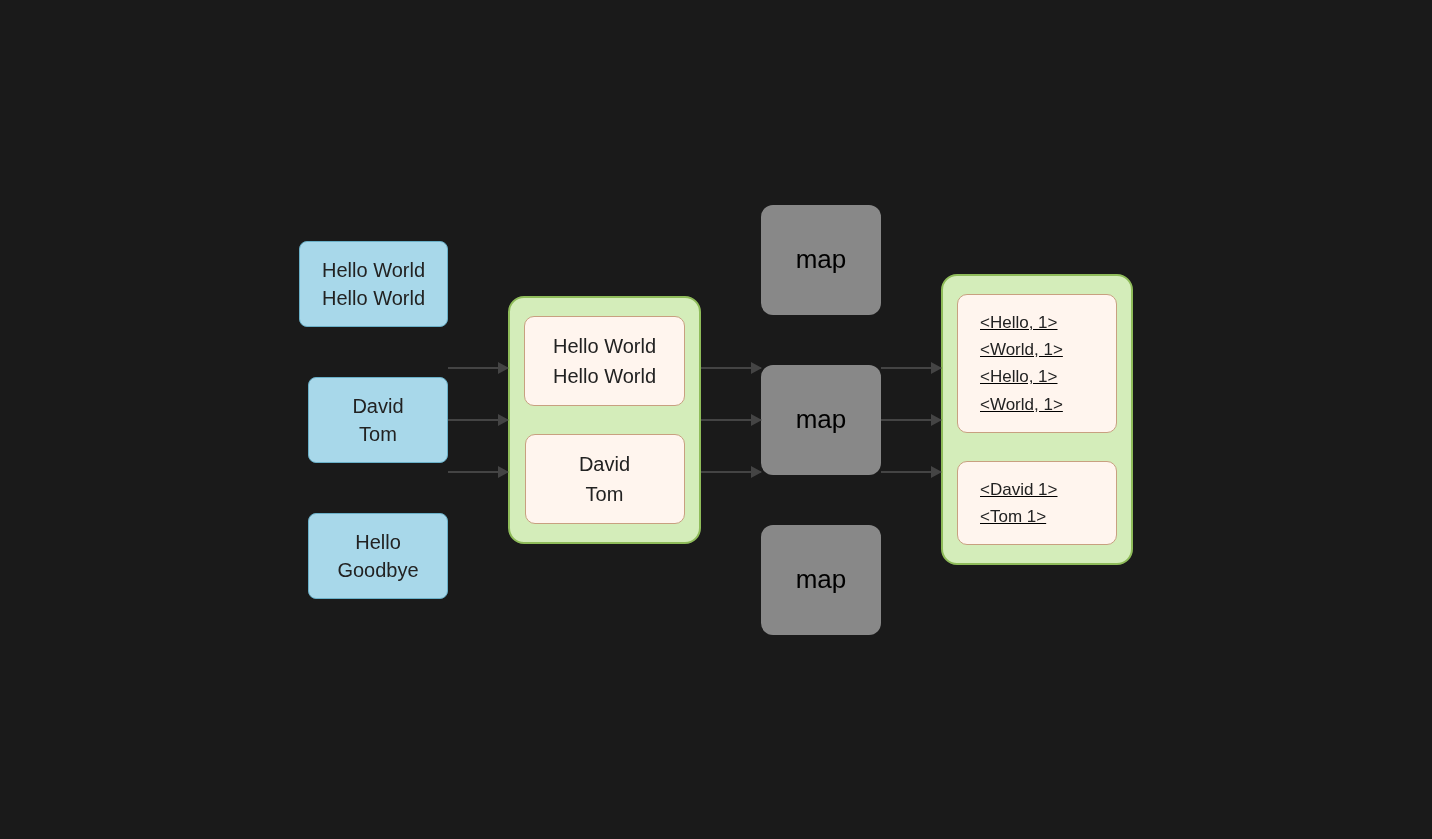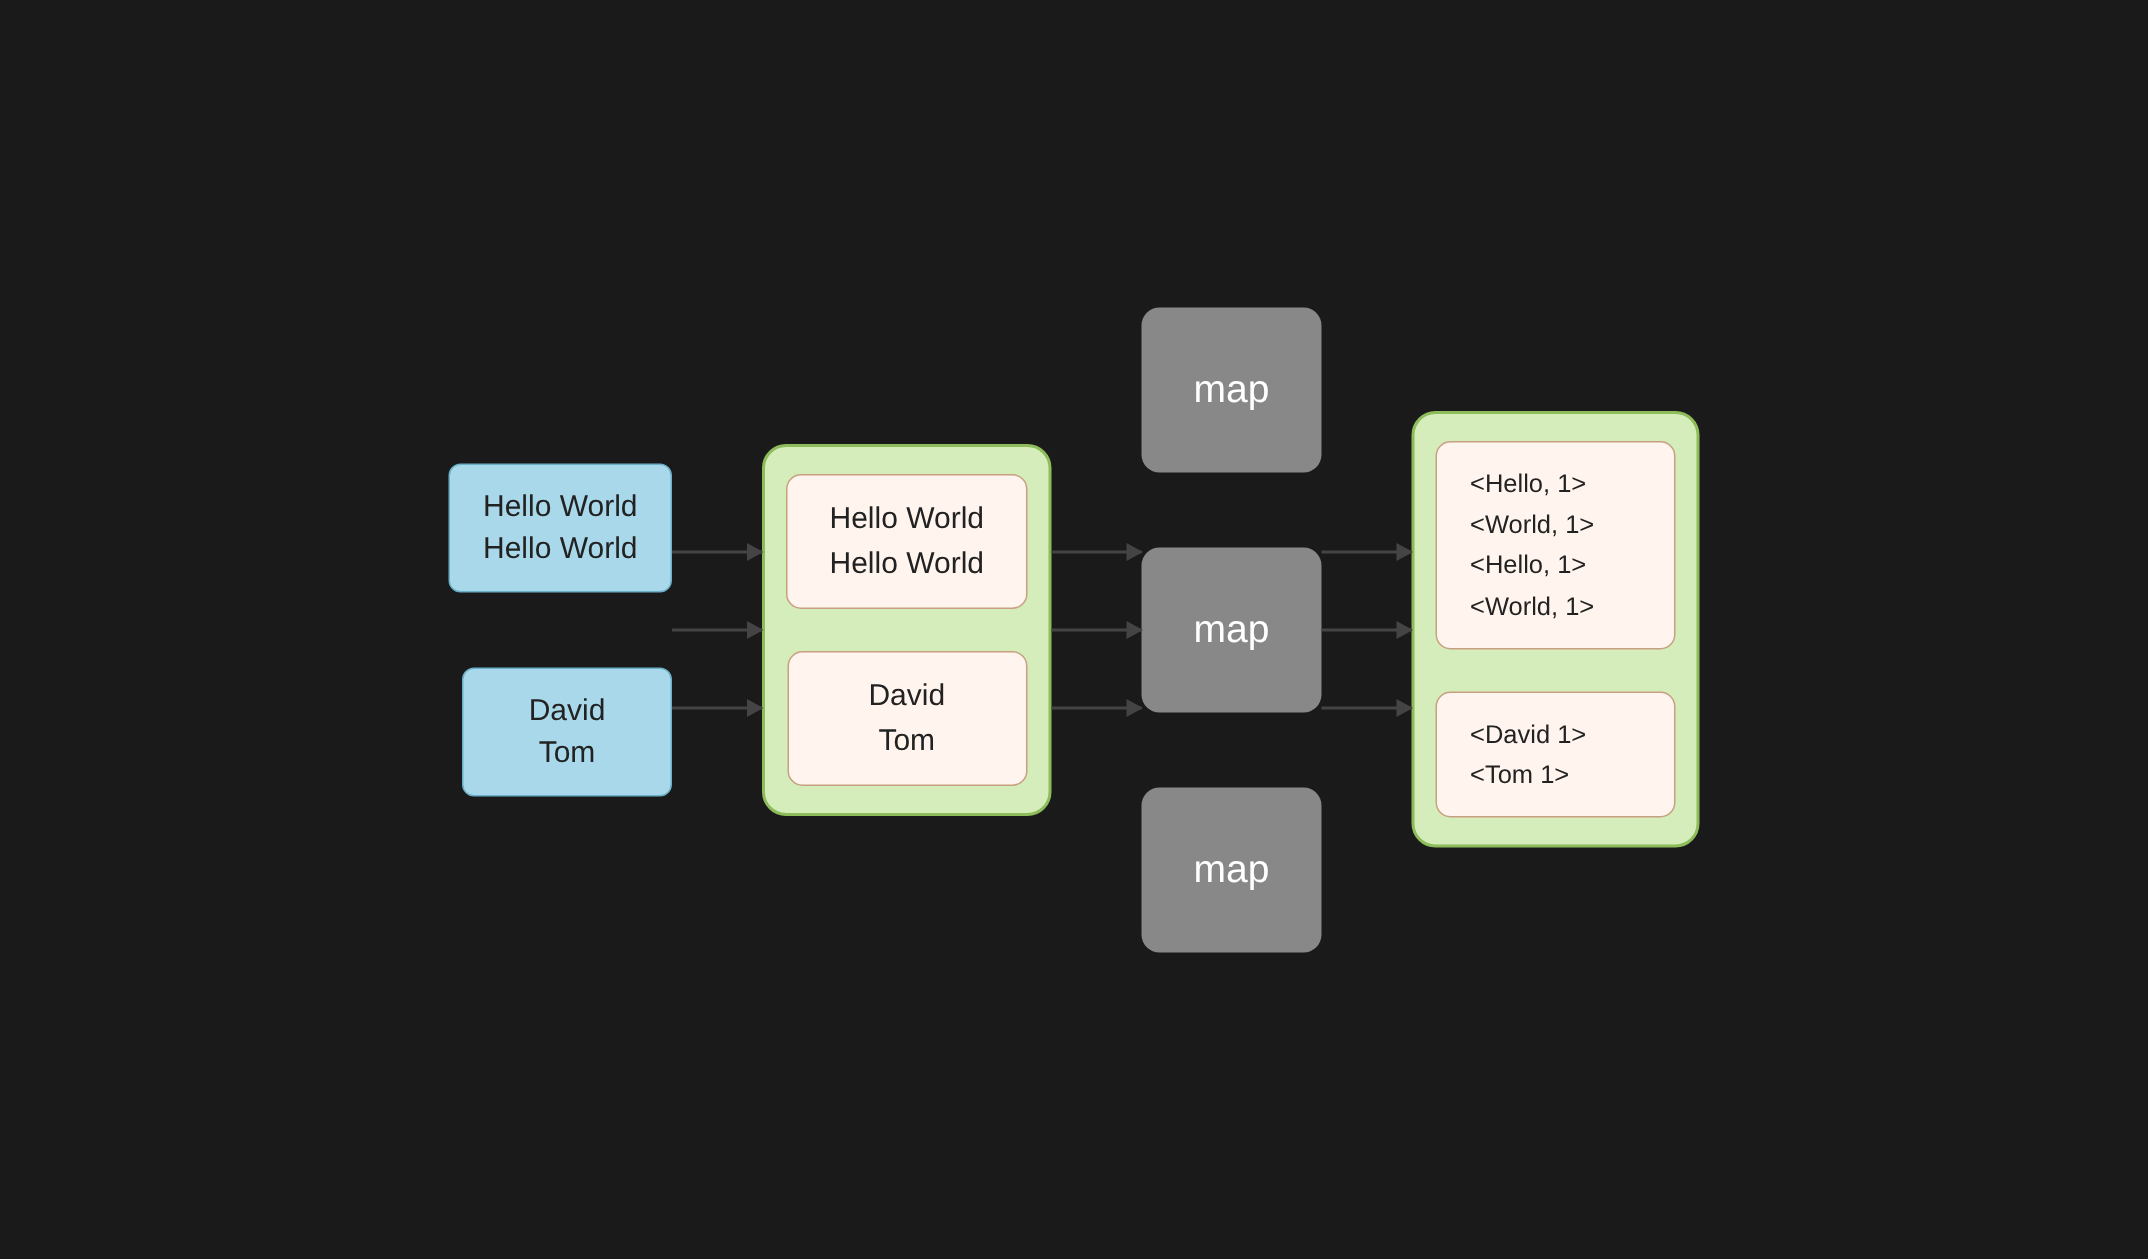--- a/index.html
+++ b/index.html
@@ -63,34 +63,35 @@
     
     .map-box {
       background: #888;
       border-radius: 12px;
       width: 120px;
       height: 110px;
       display: flex;
       align-items: center;
       justify-content: center;
       font-size: 26px;
-      color: #ffffff;
+      color: #000000;
       font-weight: 400;
     }
 
     
     .output-panel {
       background: #d4edba;
       border: 2px solid #8fbc5a;
       border-radius: 16px;
       padding: 18px 14px;
       display: flex;
       flex-direction: column;
       gap: 28px;
       align-items: center;
+      text-decoration: underline;
     }
 
     
     .output-box {
       background: #fff5ee;
       border: 1.5px solid #c8a080;
       border-radius: 10px;
       padding: 14px 22px;
       font-size: 17px;
       color: #222;
@@ -164,20 +165,24 @@
 
   <div class="inputs-col">
     <div class="input-box">
       <span>Hello World</span><br>
       <span>Hello World</span>
     </div>
     <div class="input-box">
       <span>David</span><br>
       <span>Tom</span>
     </div>
+    <div class="input-box">
+      <span>Hello</span><br>
+      <span>Goodbye</span>
+    </div>
   </div>
 
   <div class="arrows-to-green">
     <div class="single-arrow"></div>
     <div class="single-arrow"></div>
     <div class="single-arrow"></div>
   </div>
 
   <div class="green-panel">
     <div class="inner-box">

